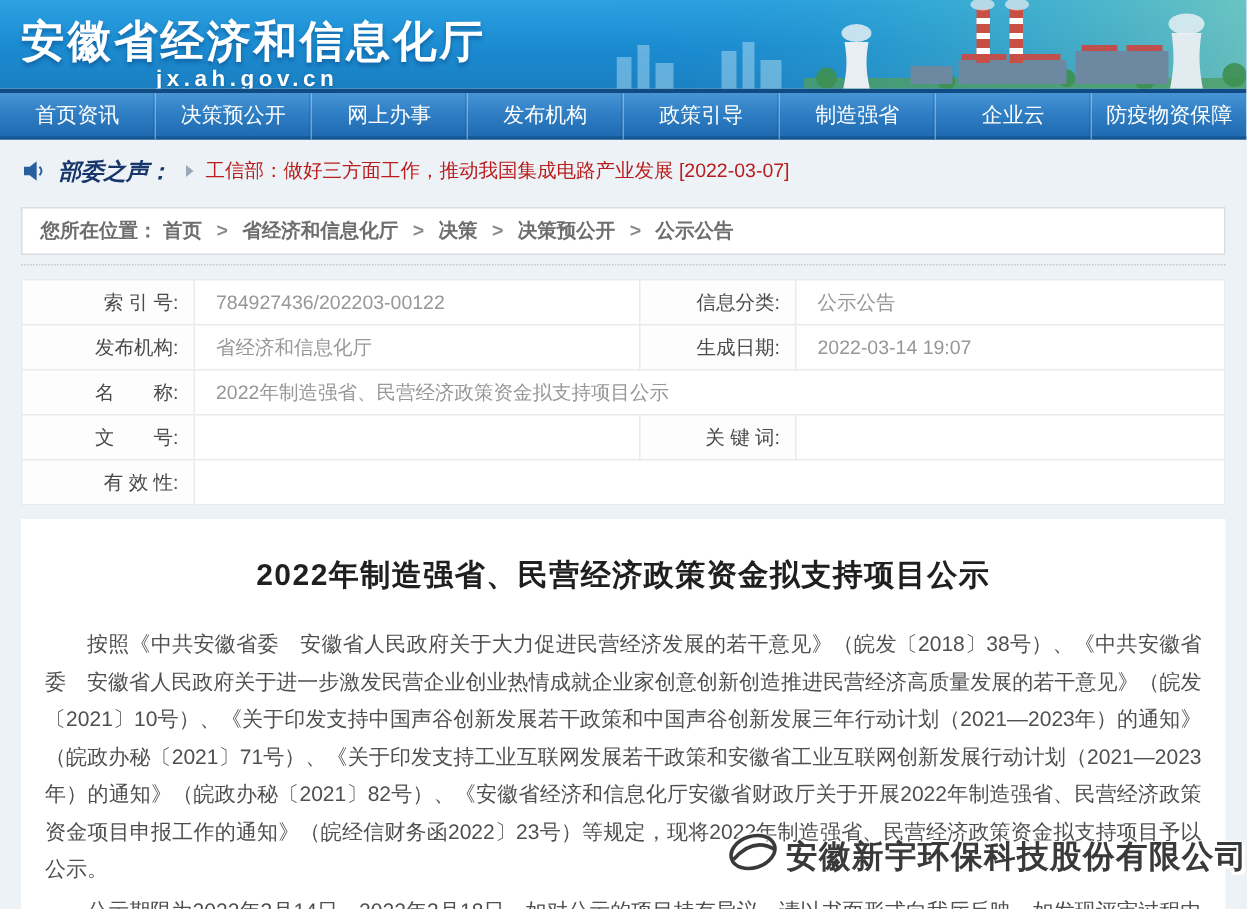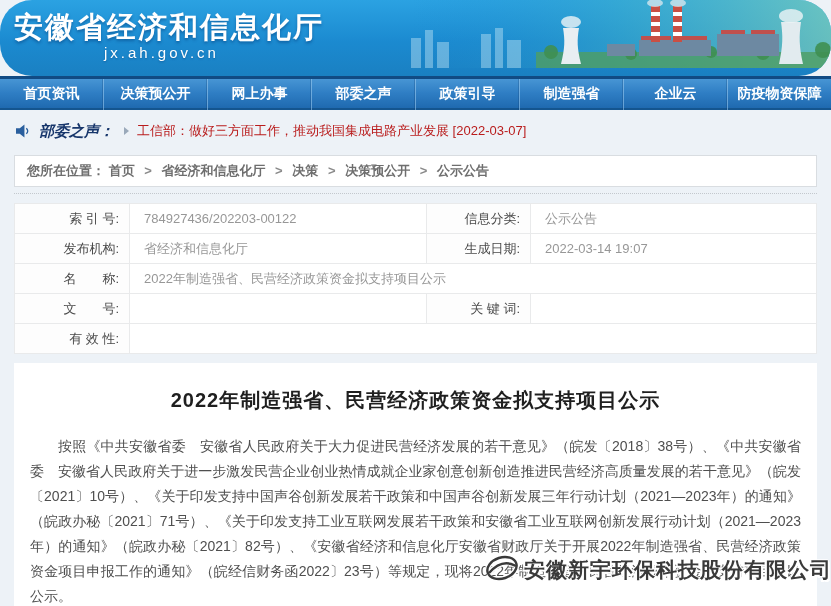--- a/index.html
+++ b/index.html
@@ -5,47 +5,46 @@
   html,body{margin:0;padding:0;}
   body{
     width:831px;height:606px;overflow:hidden;
     background:#edf2f7;
     font-family:"Liberation Sans","DejaVu Sans",sans-serif;
   }
   .page{position:relative;width:831px;height:606px;overflow:hidden;}
 
   
   .header{
-    position:relative;height:76px;overflow:hidden;
+    position:relative;height:59px;overflow:hidden;
     background:linear-gradient(180deg,#2ba2e2 0%,#1b8ad0 55%,#1a80c2 100%);
-    border-radius:32px;
   }
   .header-art{position:absolute;right:0;top:0;}
   .site-title{
     position:absolute;left:14px;top:8px;
     color:#fff;font-size:29px;font-weight:bold;letter-spacing:2px;
     text-shadow:0 2px 3px rgba(0,50,110,.45);
     cursor:pointer;
   }
   .site-url{
     position:absolute;left:104px;top:44px;
-    color:#fff;font-size:15px;font-weight:normal;letter-spacing:3px;
+    color:#fff;font-size:15px;font-weight:bold;letter-spacing:3px;
     text-shadow:0 1px 2px rgba(0,50,110,.4);
   }
 
   
   .nav{
     display:flex;height:31px;
     border-top:3px solid #114b84;
     background:linear-gradient(180deg,#4795d4 0%,#2f7ec4 45%,#1d67ad 100%);
     box-shadow:inset 0 -2px 0 #14558f;
   }
   .nav-item{
     flex:1;text-align:center;line-height:29px;
-    color:#fff;font-size:14px;font-weight:bold;
+    color:#fff;font-size:14px;font-weight:normal;
     border-right:1px solid rgba(160,205,240,.55);
     box-shadow:inset -1px 0 0 rgba(10,60,110,.25);
     cursor:pointer;white-space:nowrap;overflow:hidden;
   }
   .nav-item:last-child{border-right:none;box-shadow:none;}
 
   
   .ticker{
     height:42px;display:flex;align-items:center;
     padding:0 16px;
@@ -166,21 +165,21 @@
       </g>
     </svg>
     <div class="site-title">安徽省经济和信息化厅</div>
     <div class="site-url">jx.ah.gov.cn</div>
   </div>
 
   <div class="nav">
     <a class="nav-item">首页资讯</a>
     <a class="nav-item">决策预公开</a>
     <a class="nav-item">网上办事</a>
-    <a class="nav-item">部委之声</a>
+    <a class="nav-item">发布机构</a>
     <a class="nav-item">政策引导</a>
     <a class="nav-item">制造强省</a>
     <a class="nav-item">企业云</a>
     <a class="nav-item">防疫物资保障</a>
   </div>
 
   <div class="ticker">
     <span class="spk">
       <svg width="15" height="14" viewBox="0 0 16 14">
         <polygon points="0,4 4,4 9,0 9,14 4,10 0,10" fill="#2a5f9e"></polygon>

